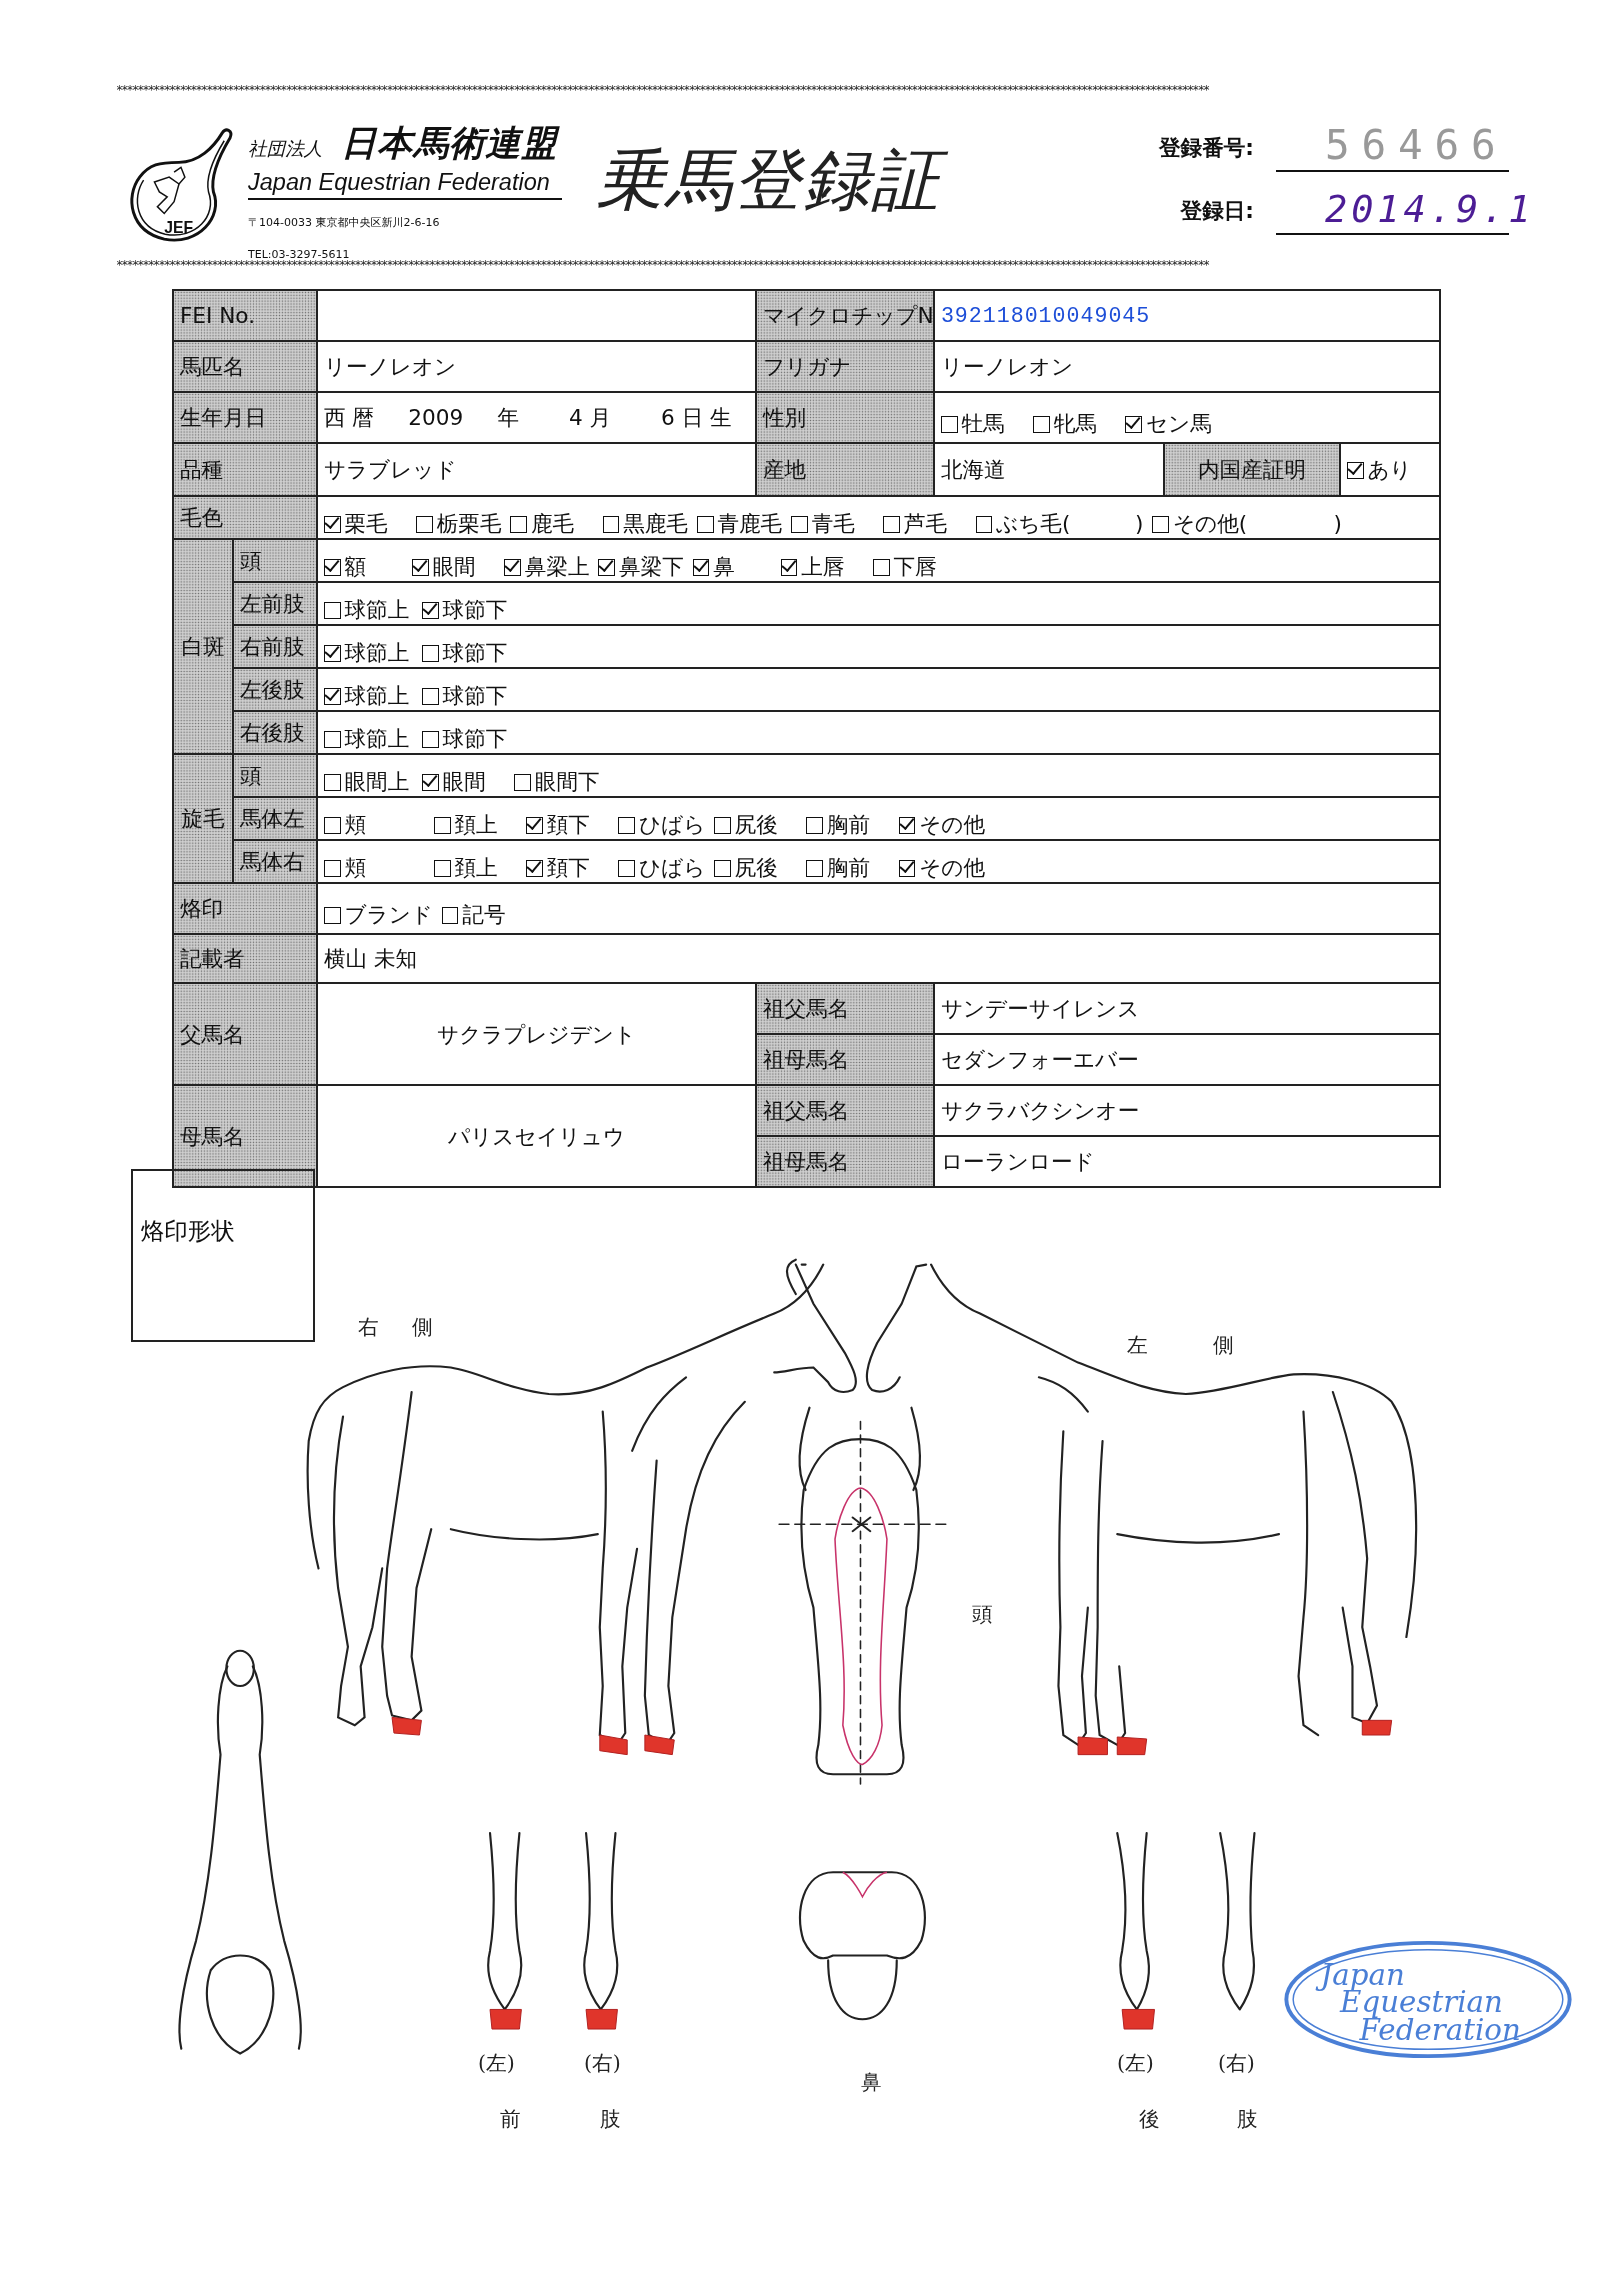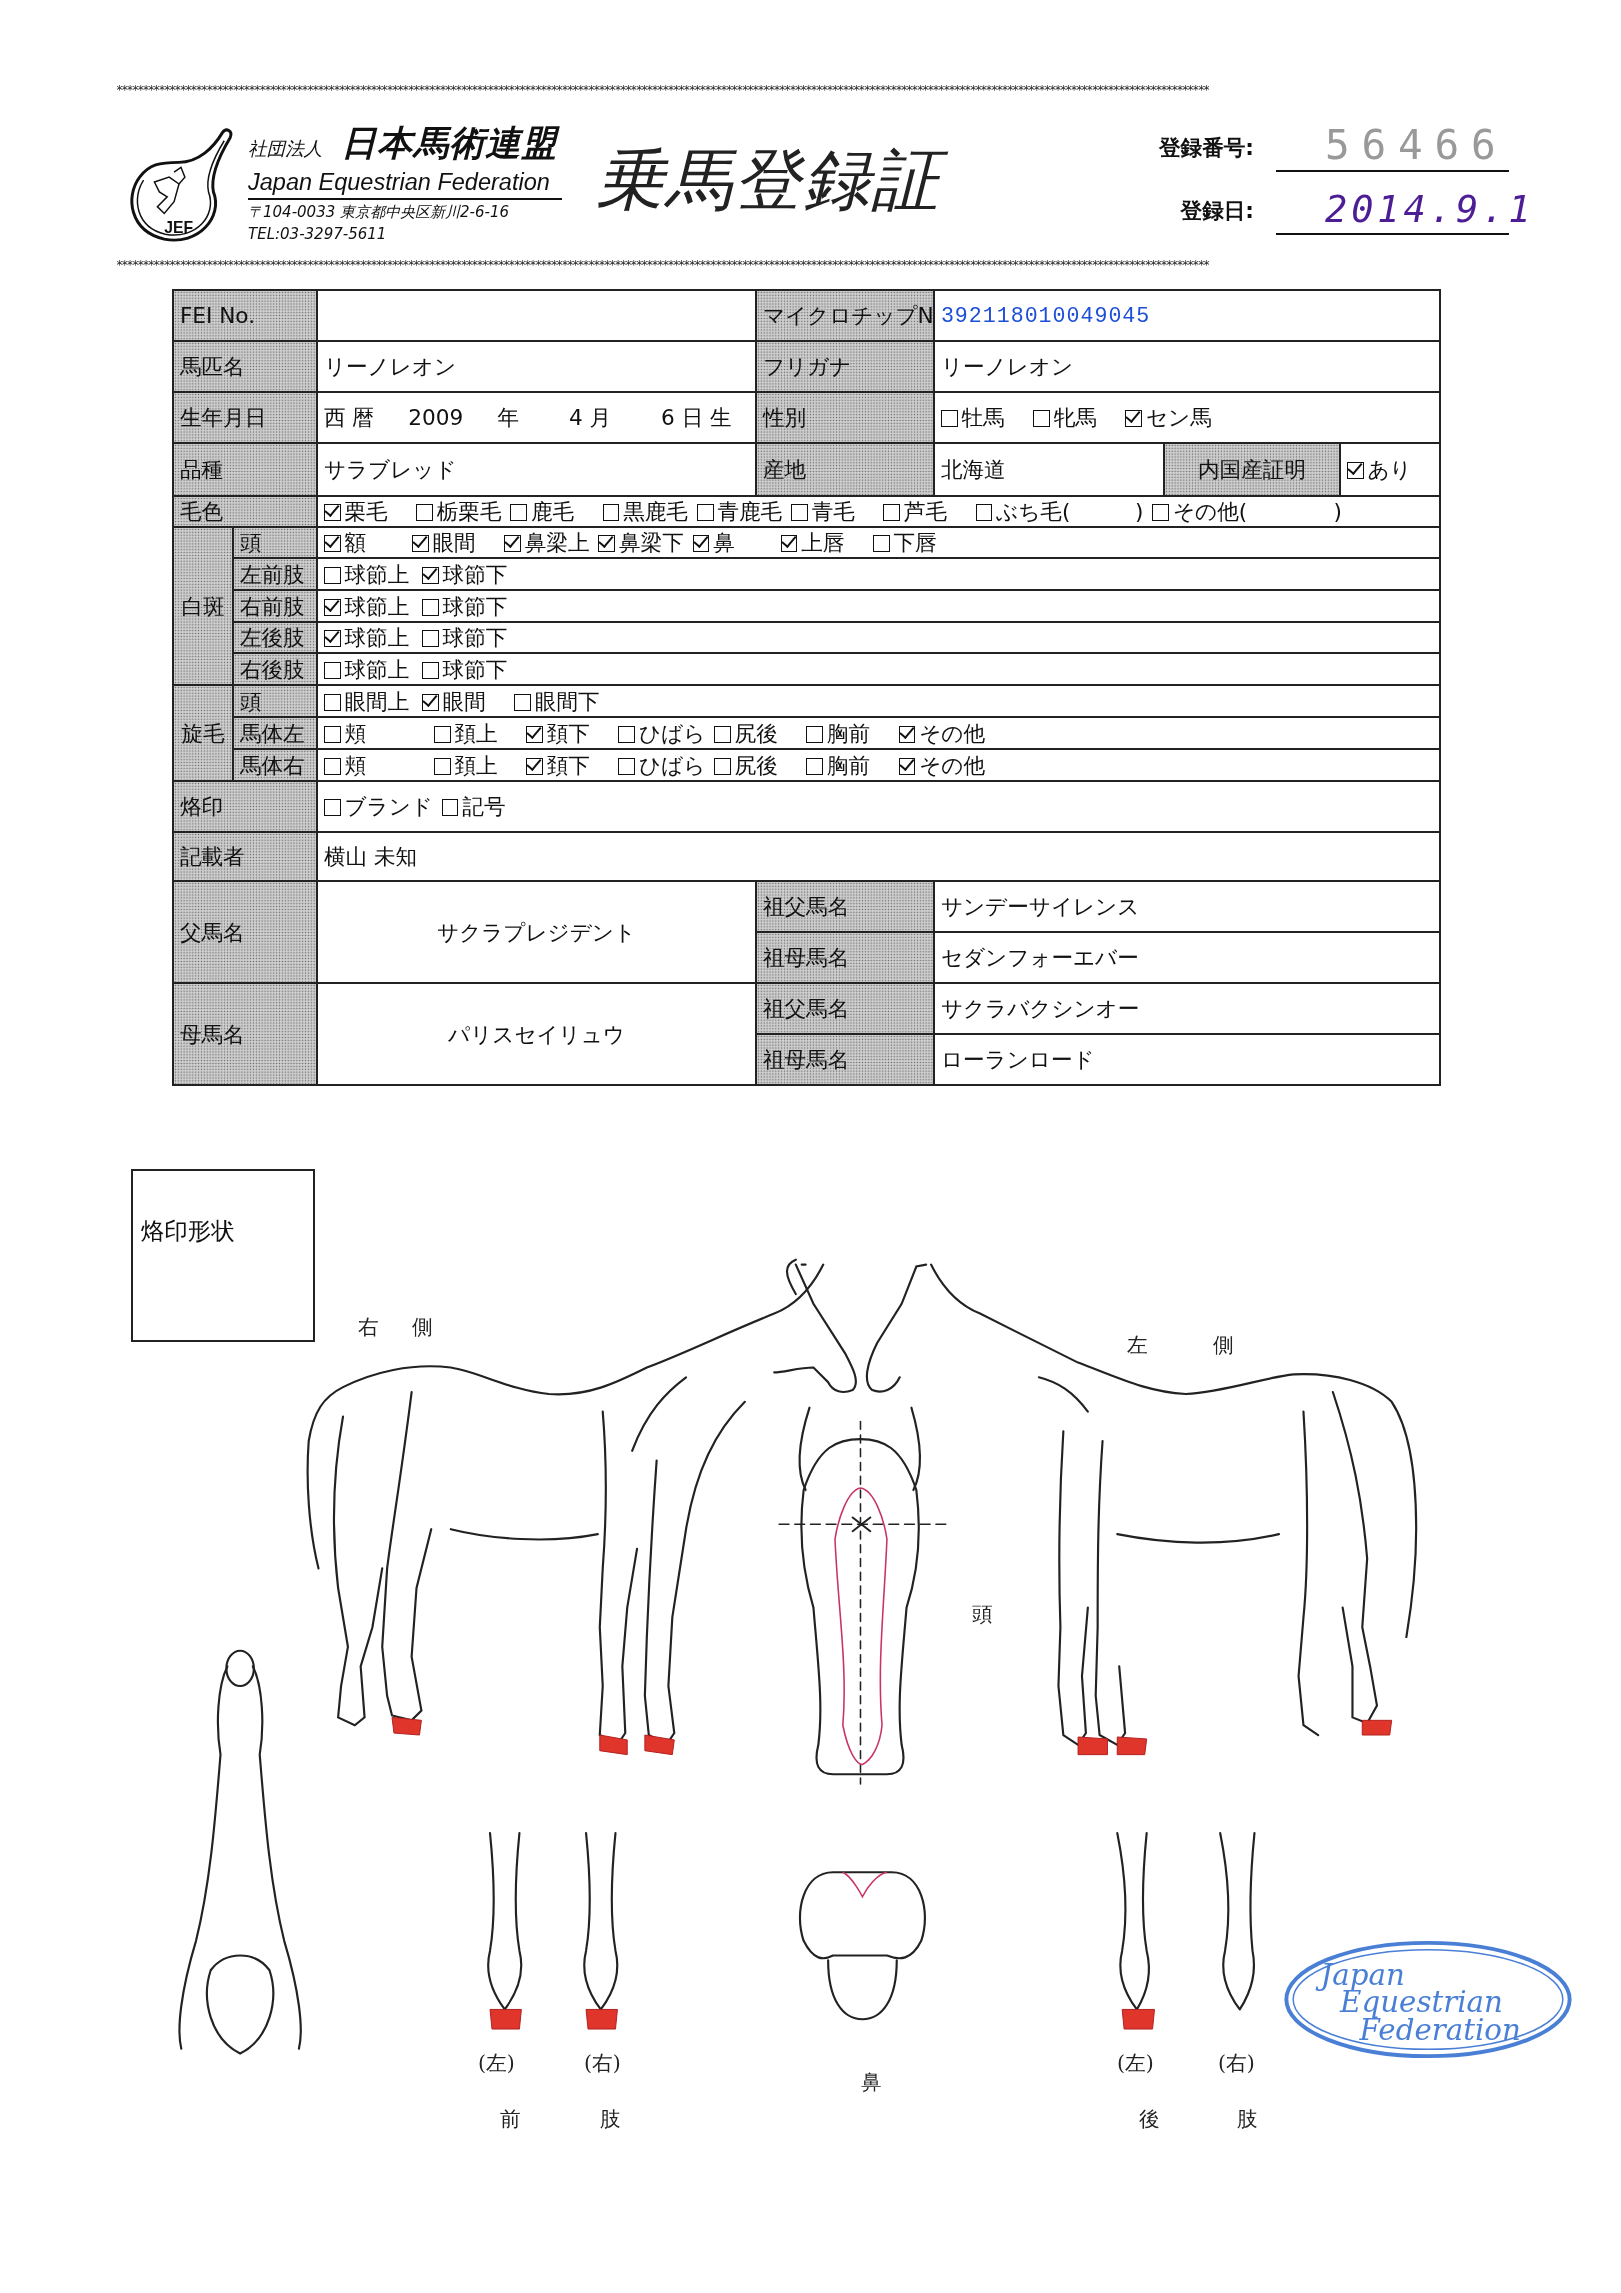--- a/index.html
+++ b/index.html
@@ -8,41 +8,41 @@
 
   .stars { position: absolute; left: 116px; width: 1390px; height: 13.7px; overflow: hidden; white-space: nowrap;
            font-family: "DejaVu Sans Mono", monospace; font-size: 11.8px; letter-spacing: -1.8px; color: #222; line-height: 13.7px; }
 
   
   .logo { position: absolute; left: 120px; top: 123px; width: 118px; height: 123px; }
   .org-block { position: absolute; left: 248px; top: 120px; width: 314px; }
   .org-jp-small { font-size: 18.6px; font-style: italic; display: inline-block; margin-right: 13.7px; }
   .org-jp-big { font-size: 35px; font-style: italic; font-weight: bold; display: inline-block; letter-spacing: 1px; }
   .org-en { font-size: 23.5px; font-style: italic; font-family: "Liberation Sans", sans-serif; margin-top: 2px; border-bottom: 2px solid #111; padding-bottom: 2px; white-space: nowrap; }
-  .org-addr { font-size: 15px; font-style: italic; line-height: 17.6px; margin-top: 4px; white-space: nowrap; }
+  .org-addr { font-size: 11px; line-height: 17.6px; margin-top: 14px; white-space: nowrap; }
   .doc-title { position: absolute; left: 596px; top: 135px; font-size: 67px; font-weight: normal; font-style: italic; letter-spacing: 2px; color: #222; }
 
   .reg-row { position: absolute; left: 1117px; width: 392px; height: 49px; }
   .reg-label { position: absolute; right: 255px; bottom: 9.8px; font-size: 21.6px; font-weight: bold; white-space: nowrap; }
   .reg-value { position: absolute; left: 159px; right: 0; bottom: 0; height: 49px; border-bottom: 2.9px solid #111;
                padding-left: 49px; font-family: "DejaVu Sans Mono", monospace; }
   .reg-number { font-size: 41px; color: #999; letter-spacing: 11.8px; line-height: 45px; font-weight: 200; }
   .reg-date { font-size: 37px; color: #4c1d95; letter-spacing: 3.9px; line-height: 47px; font-style: italic; }
 
   
   .form-table { position: absolute; left: 172px; top: 289px; width: 1268px; border-collapse: collapse; table-layout: fixed; border: 2.9px solid #222; }
   .form-table td { border: 2px solid #222; font-size: 21.6px; padding: 0 5.9px; white-space: nowrap; overflow: hidden; vertical-align: middle; }
   .hd { background-color: #cfcfcf;
         background-image: radial-gradient(#6a6a6a 0.8px, transparent 1px);
         background-size: 2.9px 2.9px; color: #111; }
   .val { background: #fff; }
   .center { text-align: center; }
   .cb { display: inline-block; width: 16.7px; height: 16.7px; border: 1.8px solid #111; vertical-align: -2px; margin-right: 3.9px; position: relative; }
   .cb.checked::after { content: ""; position: absolute; left: 2.9px; top: -2.9px; width: 5.9px; height: 11.8px; border: solid #111; border-width: 0 2px 2px 0; transform: rotate(40deg); }
-  .opt { display: inline-block; margin-right: 21.6px; }
+  .opt { display: inline-block; margin-right: 21.6px; margin-top: 12px; }
   .opt.tight { margin-right: 2px; }
   .hand { font-family: Liberation Mono, monospace; font-size: 25.5px; letter-spacing: 1px; color: #1d4ed8; }
 
   
   .brand-box { position: absolute; left: 131px; top: 1169px; width: 184px; height: 173px; border: 2.9px solid #222; }
   .brand-box-label { position: absolute; left: 7.8px; top: 7.8px; font-size: 23.5px; margin-top: 36px; }
   .diagram-label { position: absolute; font-size: 20.6px; font-family: "DejaVu Serif", serif; color: #222; }
   .diagram { position: absolute; left: 0; top: 0; width: 1621px; height: 2294px; pointer-events: none; }
 
   .stamp { position: absolute; left: 1281px; top: 1936px; width: 294px; height: 127px; }

